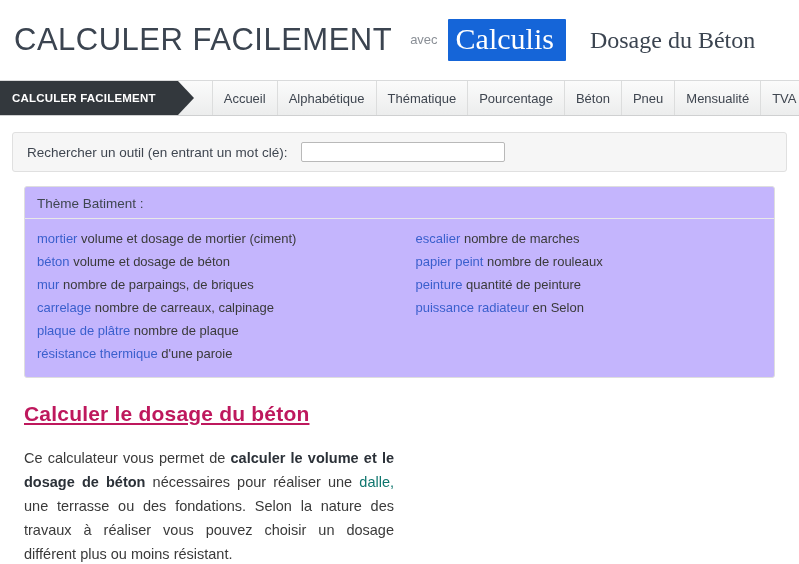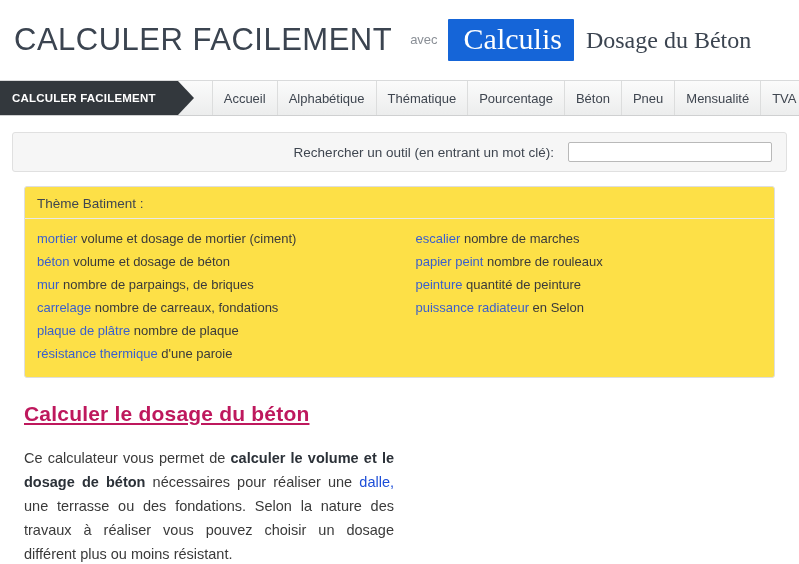--- a/index.html
+++ b/index.html
@@ -38,30 +38,30 @@
     margin-left: 18px;
     margin-top: 14px;
     align-self: flex-start;
     padding-top: 18px;
   }
   .brand-badge {
     background: #1565d8;
     color: #ffffff;
     font-family: "Liberation Serif", serif;
     font-size: 30px;
-    padding: 4px 12px 6px 16px;
+    padding: 4px 12px 6px 8px;
     margin-left: 10px;
     line-height: 1.05;
     border-radius: 1px;
   }
   .page-kicker {
     font-family: "Liberation Serif", serif;
     font-size: 24px;
     color: #3b4450;
-    margin-left: 12px;
+    margin-left: 24px;
     white-space: nowrap;
   }
 
   
   .navbar {
     position: relative;
     height: 34px;
     background: linear-gradient(to bottom, #fbfbfb, #eceded);
     border-top: 1px solid #d9dadb;
     border-bottom: 1px solid #cfd0d1;
@@ -113,21 +113,20 @@
   .search-panel {
     margin: 16px 12px 0 12px;
     background: #f6f6f6;
     border: 1px solid #e0e0e0;
     border-radius: 3px;
     height: 40px;
     display: flex;
     align-items: center;
     padding: 0 14px;
     box-sizing: border-box;
-    justify-content: flex-end;
   }
   .search-label {
     font-size: 13.5px;
     color: #3f4650;
     margin-right: 14px;
     white-space: nowrap;
   }
   .search-input {
     width: 204px;
     height: 20px;
@@ -138,21 +137,21 @@
     padding: 1px 4px;
     box-sizing: border-box;
     outline: none;
   }
 
   
   .theme-box {
     margin: 14px 24px 0 24px;
     border: 1px solid #dedede;
     border-radius: 3px;
-    background: #fde047;
+    background: #c4b5fd;
     padding: 0 0 12px 0;
     box-sizing: border-box;
   }
   .theme-title {
     font-size: 13.5px;
     color: #3f4650;
     padding: 9px 12px 7px 12px;
     border-bottom: 1px solid #e8e8e8;
   }
   .theme-cols {
@@ -190,21 +189,21 @@
     letter-spacing: 0.2px;
   }
   .article p {
     font-size: 14.5px;
     line-height: 24px;
     color: #3a3a3a;
     margin: 0;
     text-align: justify;
   }
   .article p b { color: #2b3138; }
-  .inline-link { color: #1d4ed8; text-decoration: none; cursor: pointer; }
+  .inline-link { color: #0f766e; text-decoration: none; cursor: pointer; }
 </style>
 </head>
 <body>
 
 <div class="header">
   <span class="site-title">CALCULER FACILEMENT</span>
   <span class="avec">avec</span>
   <span class="brand-badge">Calculis</span>
   <span class="page-kicker">Dosage du Béton</span>
 </div>
@@ -236,21 +235,21 @@
       <div class="theme-line">
         <a class="theme-link">mortier</a><span> volume et dosage de mortier (ciment)</span>
       </div>
       <div class="theme-line">
         <a class="theme-link">béton</a><span> volume et dosage de béton</span>
       </div>
       <div class="theme-line">
         <a class="theme-link">mur</a><span> nombre de parpaings, de briques</span>
       </div>
       <div class="theme-line">
-        <a class="theme-link">carrelage</a><span> nombre de carreaux, fondations</span>
+        <a class="theme-link">carrelage</a><span> nombre de carreaux, calpinage</span>
       </div>
       <div class="theme-line">
         <a class="theme-link">plaque de plâtre</a><span> nombre de plaque</span>
       </div>
       <div class="theme-line">
         <a class="theme-link">résistance thermique</a><span> d'une paroie</span>
       </div>
     </div>
     <div class="theme-col right">
       <div class="theme-line">

